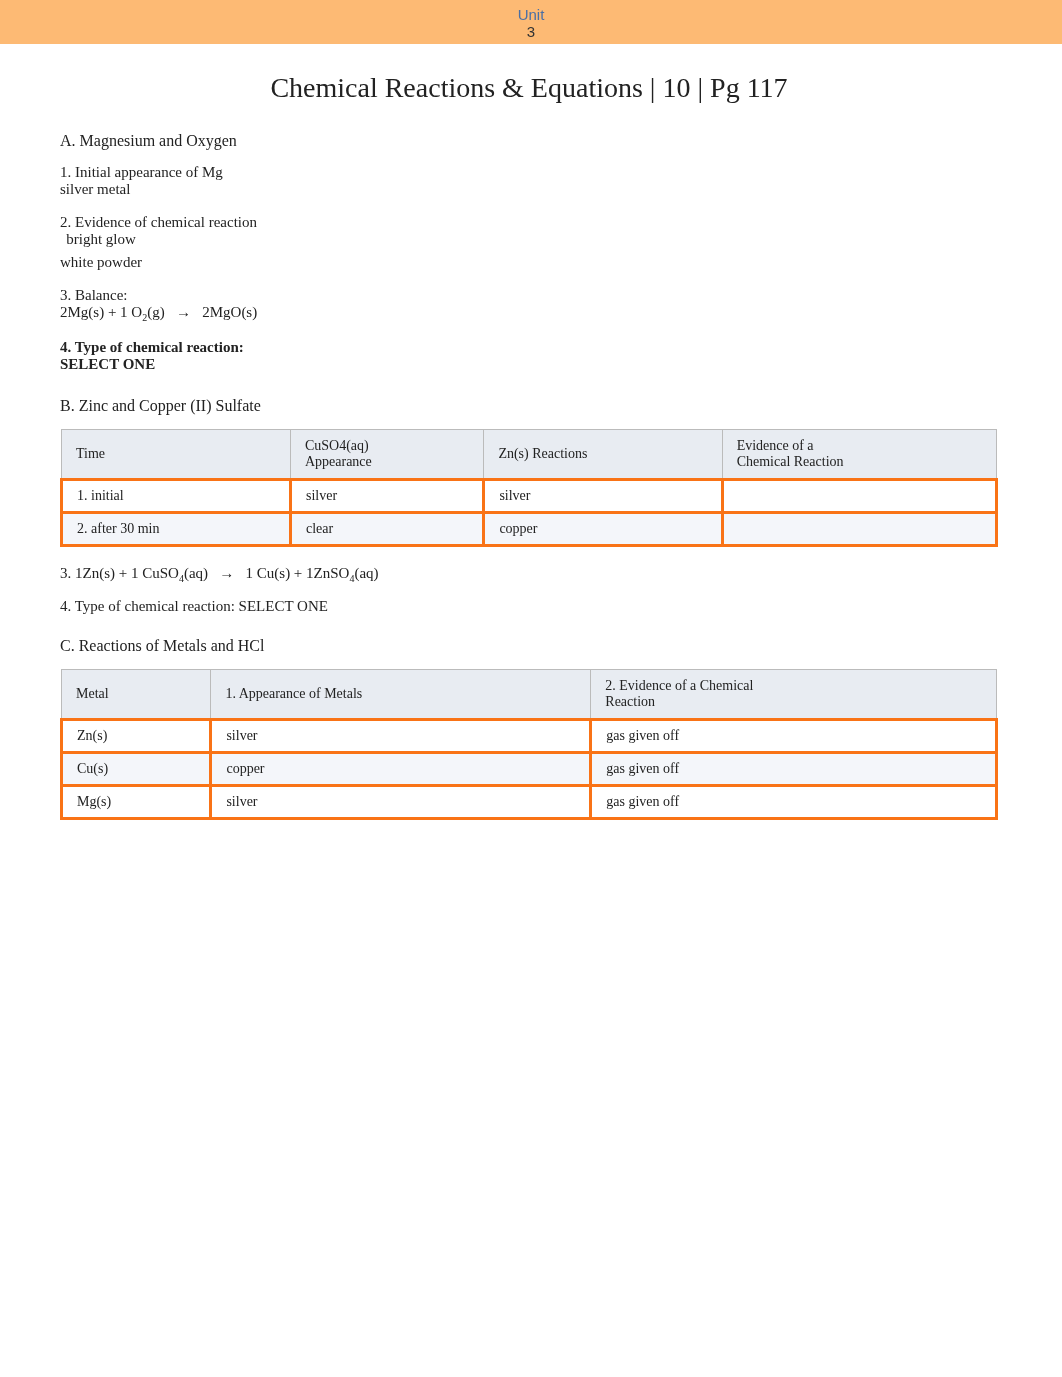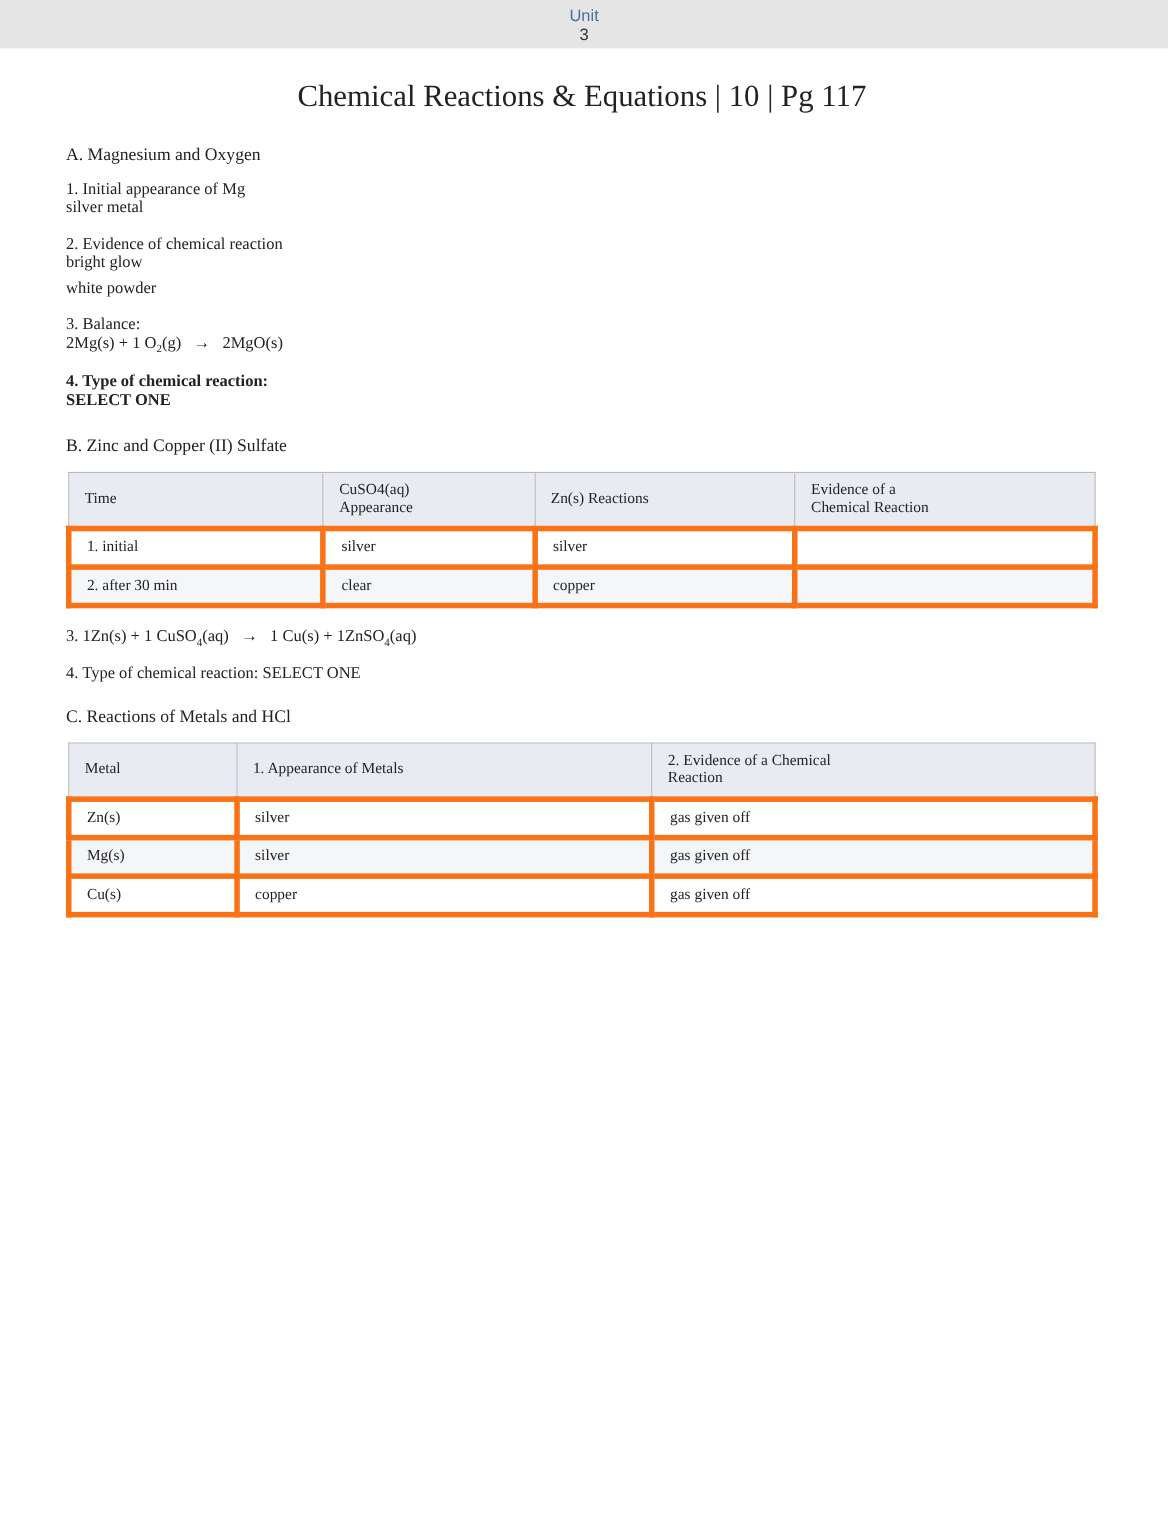--- a/index.html
+++ b/index.html
@@ -8,21 +8,21 @@
       background: #fff;
       color: #222;
       width: 1062px;
       min-height: 1377px;
       padding: 0;
     }
 
     
     .unit-bar {
       width: 100%;
-      background: #e5e5e5;
+      background: #fdba74;
       text-align: center;
       padding: 6px 0 4px 0;
       margin-bottom: 0;
     }
     .unit-bar .unit-label {
       color: #4a6fa5;
       font-size: 15px;
       font-family: Arial, sans-serif;
     }
     .unit-bar .unit-number {
@@ -65,40 +65,41 @@
       min-width: 260px;
       color: #222;
     }
     .item-value {
       color: #222;
     }
     .item-value-stack {
       display: flex;
       flex-direction: column;
       gap: 6px;
+      text-align: center;
     }
     sub { font-size: 10px; vertical-align: sub; }
 
     
     .data-table {
       border-collapse: collapse;
       width: 100%;
       margin-bottom: 18px;
       font-size: 14px;
     }
     .data-table th {
       background: #e8ecf2;
       border: 1px solid #bbb;
       padding: 8px 14px;
       font-weight: normal;
       text-align: left;
       color: #222;
     }
     .data-table td {
-      border: 5px solid #f97316;
+      border: 3px solid #f97316;
       padding: 7px 14px;
       color: #222;
       vertical-align: top;
     }
     .data-table tr:nth-child(even) td {
       background: #f4f6fa;
     }
     .data-table tr:nth-child(odd) td {
       background: #fff;
     }
@@ -210,25 +211,25 @@
           <th>2.  Evidence of a Chemical<br>Reaction</th>
         </tr>
       </thead>
       <tbody>
         <tr>
           <td>Zn(s)</td>
           <td>silver</td>
           <td>gas given off</td>
         </tr>
         <tr>
-          <td>Mg(s)</td>
-          <td>silver</td>
-          <td>gas given off</td>
-        </tr>
-        <tr>
           <td>Cu(s)</td>
           <td>copper</td>
+          <td>gas given off</td>
+        </tr>
+        <tr>
+          <td>Mg(s)</td>
+          <td>silver</td>
           <td>gas given off</td>
         </tr>
       </tbody>
     </table>
   </div>
 </div>
 
 </body></html>

